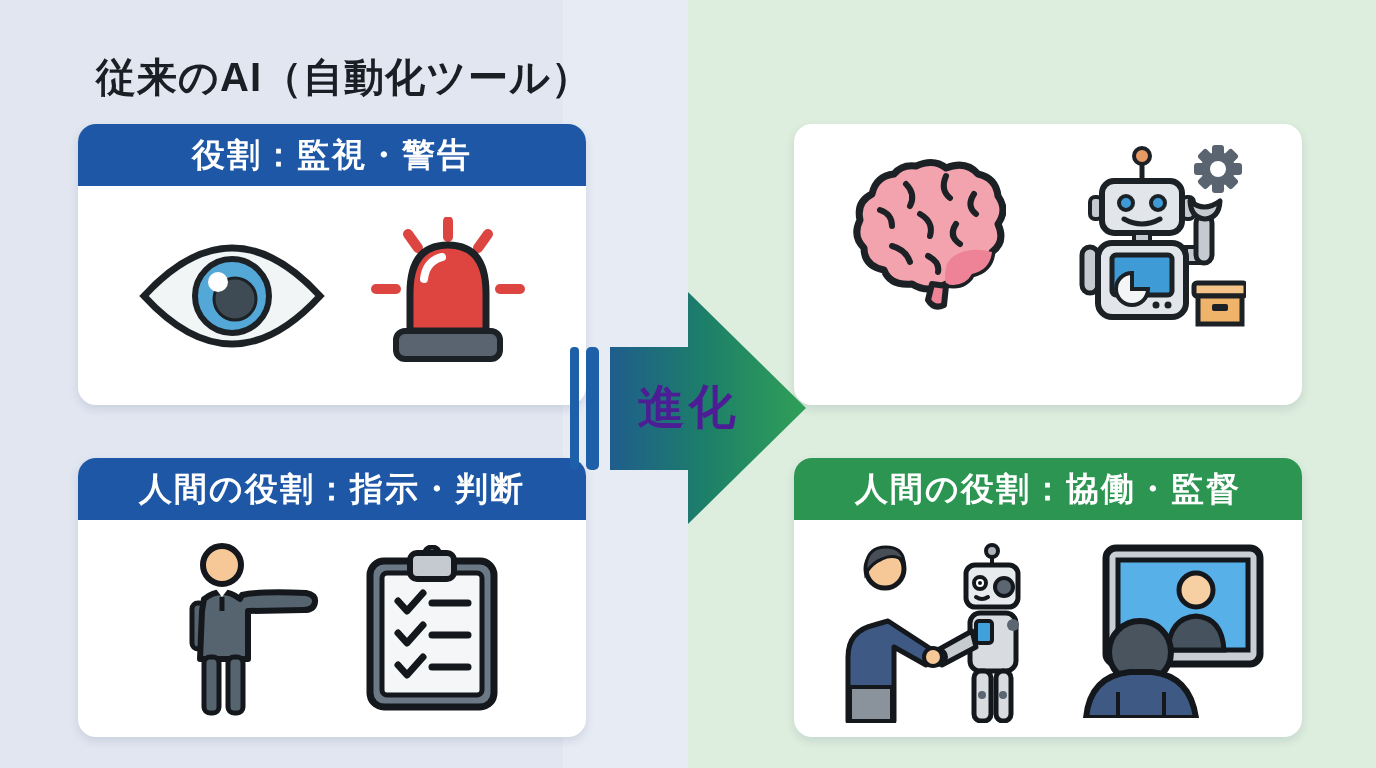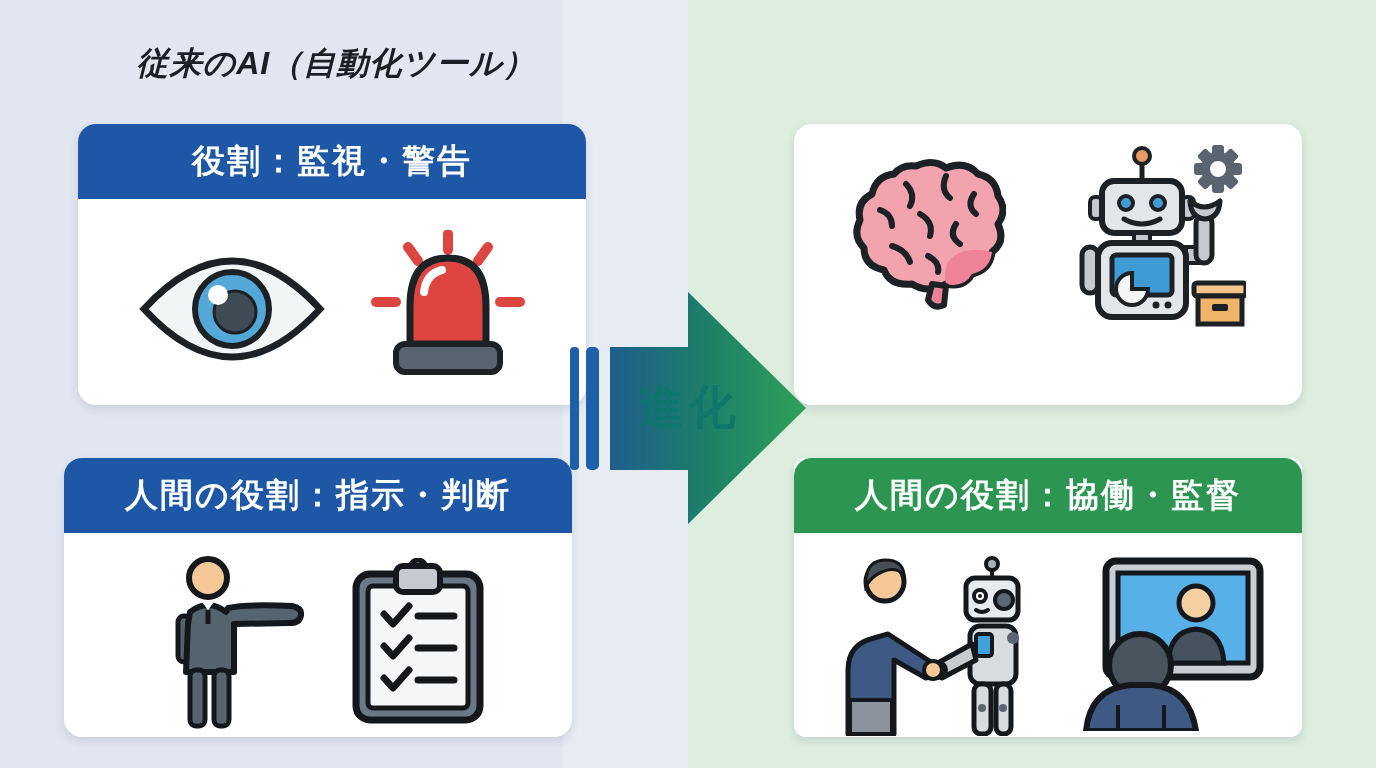--- a/index.html
+++ b/index.html
@@ -1,36 +1,36 @@
 <!DOCTYPE html>
 <html style="--left_bg: #e1e6f1; --right_bg: #ddeede; --blue_header: #1d57a5; --green_header: #2b9551; --bar_blue: #1d5fa8; --arrow_gradient_start: #1f5d8c; --arrow_gradient_end: #30a058; --title_text: #1b1e24; --header_text: #ffffff; --card_bg: #ffffff;"><head>
 <meta charset="utf-8">
 <style>
   html,body{margin:0;padding:0;}
   body{font-family:"Liberation Sans","DejaVu Sans",sans-serif;}
   .canvas{position:relative;width:1376px;height:768px;overflow:hidden;background:#e1e6f1;}
   .bg-left{position:absolute;left:0;top:0;width:688px;height:768px;background:var(--left_bg,#e1e6f1);}
   .bg-right{position:absolute;left:688px;top:0;width:688px;height:768px;background:var(--right_bg,#ddeede);}
   .center-strip{position:absolute;left:563px;top:0;width:125px;height:768px;background:rgba(255,255,255,0.22);}
-  .panel-title{position:absolute;margin:8px;font-size:32px;font-weight:bold;color:var(--title_text,#1b1e24);text-align:center;letter-spacing:1px;font-style:italic;}
+  .panel-title{position:absolute;margin:16px;font-size:40px;font-weight:bold;color:var(--title_text,#1b1e24);text-align:center;letter-spacing:1px;}
   .title-left{left:58px;top:34px;width:540px;}
   .title-right{left:726px;top:34px;width:616px;}
   .card{position:absolute;width:508px;background:var(--card_bg,#ffffff);border-radius:18px;box-shadow:0 4px 10px rgba(40,60,90,0.13);z-index:2;}
   #card-l1{left:78px;top:124px;height:281px;}
-  #card-l2{left:64px;top:458px;height:279px;}
+  #card-l2{left:78px;top:458px;height:279px;}
   #card-r1{left:794px;top:124px;height:281px;}
-  #card-r2{left:794px;top:458px;height:279px;border-radius:12px;}
-  .card-header{height:75px;border-radius:18px 18px 0 0;display:flex;align-items:center;justify-content:center;
+  #card-r2{left:794px;top:458px;height:279px;}
+  .card-header{height:62px;border-radius:18px 18px 0 0;display:flex;align-items:center;justify-content:center;
     color:var(--header_text,#fff);font-size:33px;font-weight:bold;letter-spacing:2px;}
   .card-header.blue{background:var(--blue_header,#1d57a5);}
   .card-header.green{background:var(--green_header,#2b9551);}
   .card-body{display:flex;align-items:center;justify-content:center;gap:40px;height:calc(100% - 62px);}
   .arrow-svg{position:absolute;left:565px;top:290px;z-index:5;}
   .arrow-label{position:absolute;left:596px;top:379px;width:185px;height:56px;line-height:56px;text-align:center;
-    font-size:47px;font-weight:bold;color:#0f766e;z-index:6;letter-spacing:4px;}
+    font-size:47px;font-weight:bold;color:#4c1d95;z-index:6;letter-spacing:4px;}
 </style>
 </head>
 <body>
 
 <div class="canvas">
   <div class="bg-left"></div>
   <div class="bg-right"></div>
   <div class="center-strip"></div>
 
   <h1 class="panel-title title-left">従来のAI（自動化ツール）</h1>

